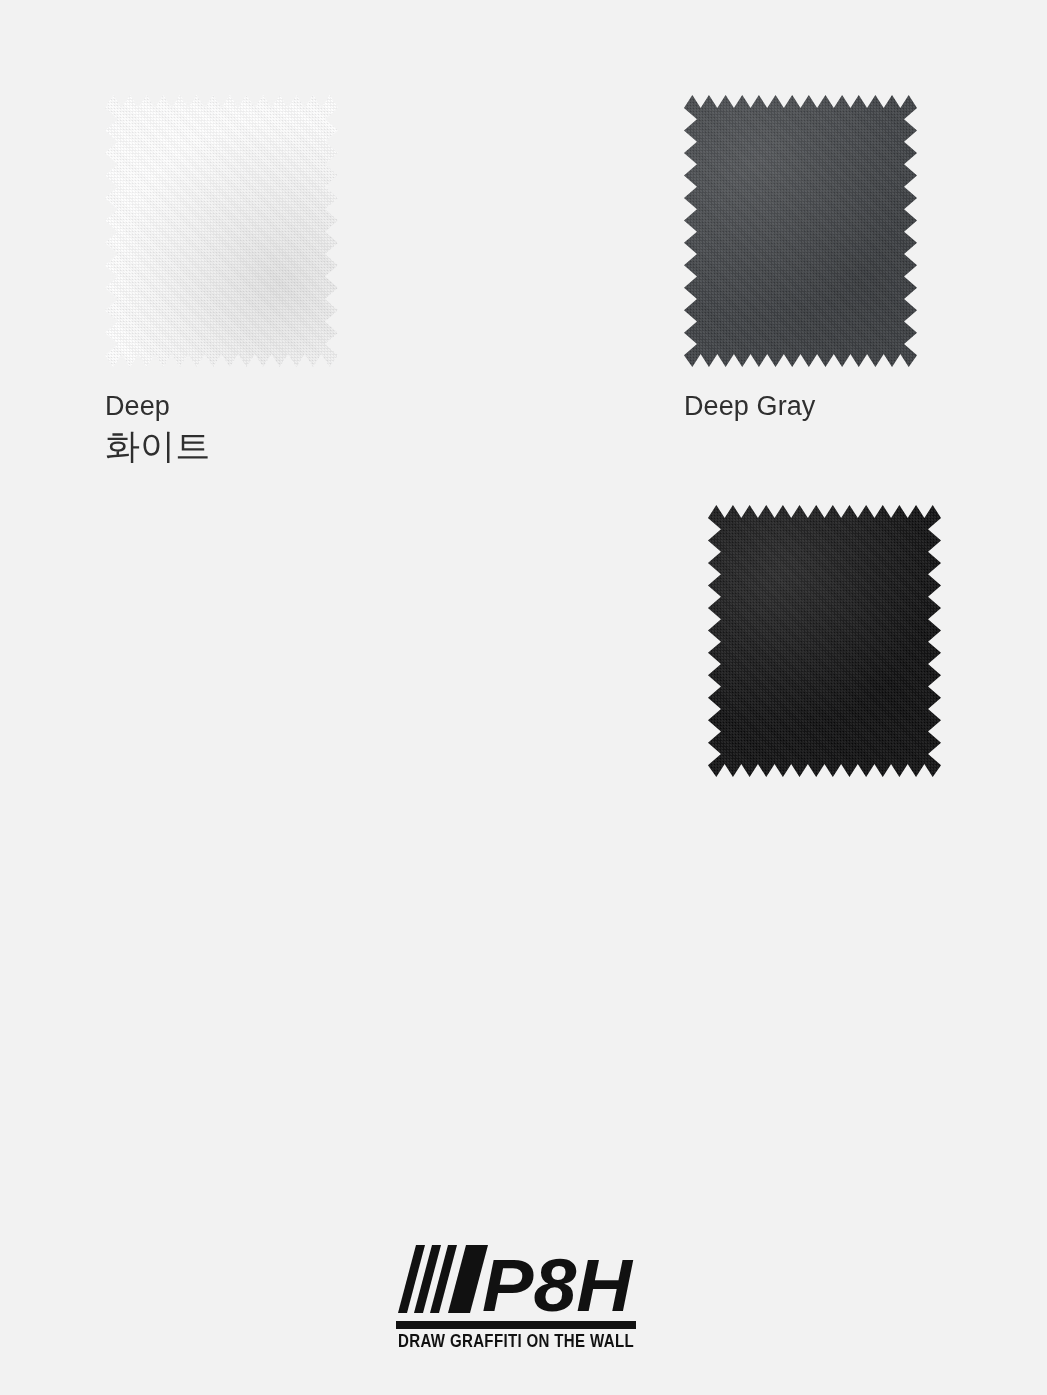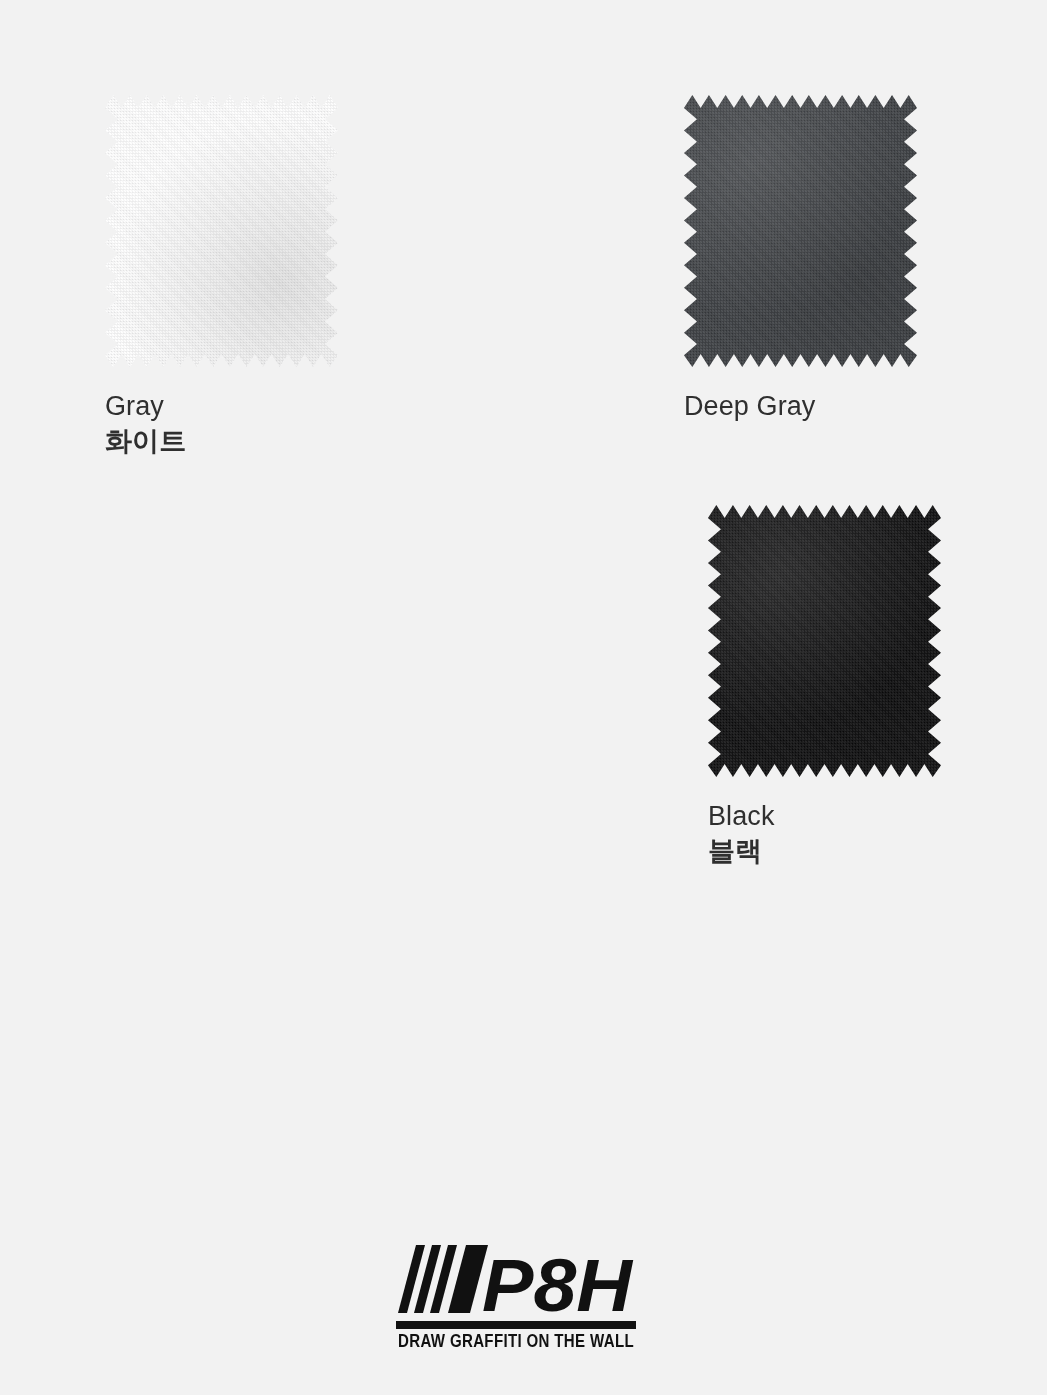--- a/index.html
+++ b/index.html
@@ -102,24 +102,23 @@
   .swatch-label {
     margin-top: 22px;
     color: #2f2f2f;
   }
   .label-en {
     font-size: 27px;
     line-height: 1.28;
     letter-spacing: 0.1px;
   }
   .label-ko {
-    font-size: 27px;
+    font-size: 35px;
     line-height: 1.28;
     letter-spacing: 0.1px;
-    font-weight: bold;
   }
 
   
   .brand {
     position: absolute;
     left: 0;
     right: 15px;
     bottom: 44px;
     display: flex;
     flex-direction: column;
@@ -172,21 +171,21 @@
     <div class="swatch swatch-white">
       <div class="swatch-shape">
         <div class="swatch-base"></div>
         <div class="weave weave-v"></div>
         <div class="weave weave-h"></div>
         <div class="weave weave-diag"></div>
         <div class="weave weave-soft"></div>
       </div>
     </div>
     <div class="swatch-label">
-      <div class="label-en">Gray</div>
+      <div class="label-en">Deep</div>
       <div class="label-ko">화이트</div>
     </div>
   </div>
 
   <div class="swatch-item" style="left:684px; top:95px;">
     <div class="swatch swatch-deepgray">
       <div class="swatch-shape">
         <div class="swatch-base"></div>
         <div class="weave weave-v"></div>
         <div class="weave weave-h"></div>
@@ -202,24 +201,20 @@
   <div class="swatch-item" style="left:708px; top:505px;">
     <div class="swatch swatch-black">
       <div class="swatch-shape">
         <div class="swatch-base"></div>
         <div class="weave weave-v"></div>
         <div class="weave weave-h"></div>
         <div class="weave weave-diag"></div>
         <div class="weave weave-soft"></div>
       </div>
     </div>
-    <div class="swatch-label">
-      <div class="label-en">Black</div>
-      <div class="label-ko">블랙</div>
-    </div>
   </div>
 
   <div class="brand">
     <svg class="brand-mark" width="252" height="110" viewBox="0 0 252 110">
       <g fill="#111111">
 
         <polygon points="8,72 26,4 35,4 17,72"></polygon>
         <polygon points="24,72 42,4 51,4 33,72"></polygon>
         <polygon points="40,72 58,4 67,4 49,72"></polygon>
 

